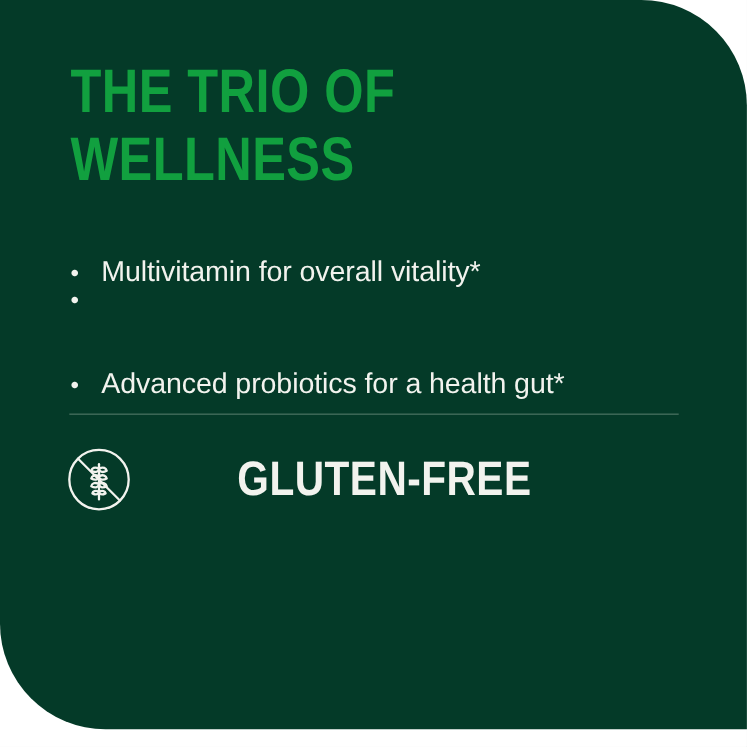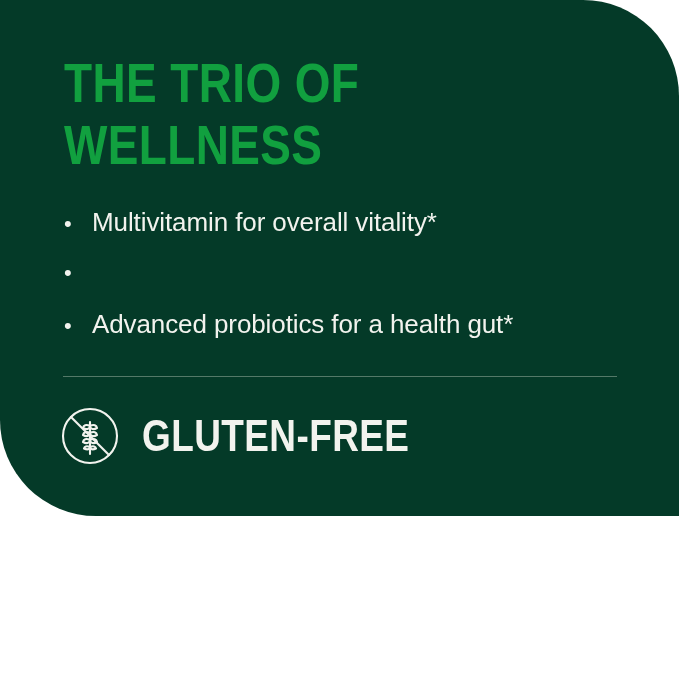--- a/index.html
+++ b/index.html
@@ -12,21 +12,21 @@
     width: 679px;
     height: 679px;
     overflow: hidden;
     font-family: "Liberation Sans", sans-serif;
   }
 
   #card {
     position: relative;
     box-sizing: border-box;
     width: 679px;
-    height: 516px;
+    height: 663px;
     background: #043a28;
     border-radius: 0 96px 0 96px;
     overflow: hidden;
   }
 
   
   .heading {
     position: absolute;
     left: 64px;
     top: 52px;
@@ -67,20 +67,21 @@
     flex: 0 0 auto;
     width: 28px;
     font-size: 22px;
     line-height: 32px;
     color: #f2f3ee;
     text-align: left;
   }
   .bullet-text {
     flex: 1 1 auto;
     white-space: nowrap;
+    margin-top: 24px;
   }
 
   
   .divider {
     position: absolute;
     left: 63px;
     top: 376px;
     width: 554px;
     height: 1px;
     background: #6f8f7e;
@@ -91,20 +92,21 @@
   .badges {
     position: absolute;
     left: 56px;
     top: 398px;
     width: 580px;
   }
   .badge-row {
     display: flex;
     align-items: center;
     height: 76px;
+    text-align: center;
   }
   .badge-icon {
     flex: 0 0 auto;
     width: 68px;
     height: 68px;
     display: block;
   }
   .badge-label {
     flex: 1 1 auto;
     margin-left: 18px;

